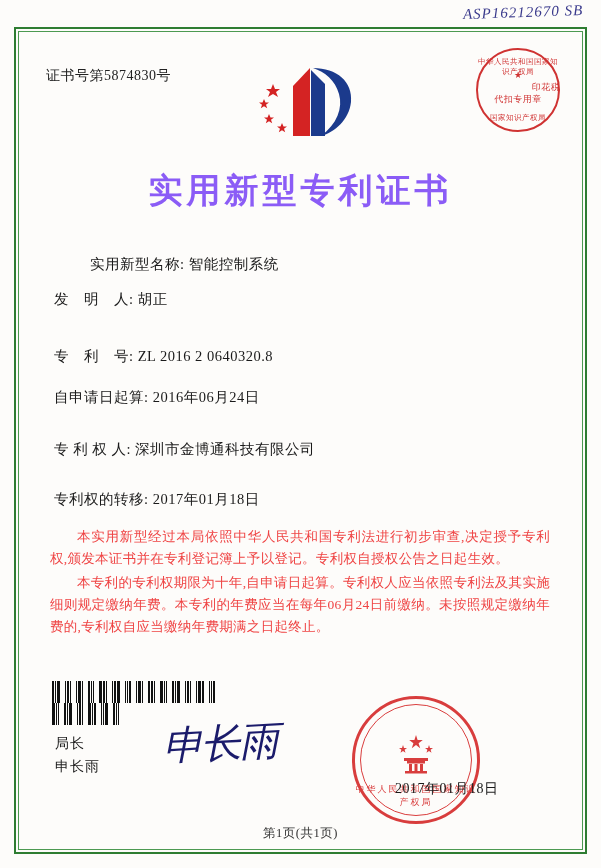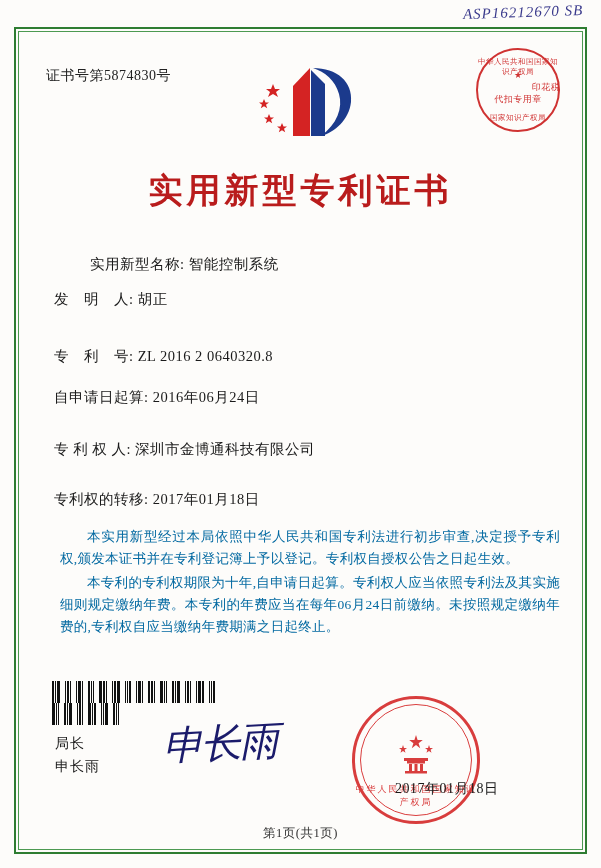--- a/index.html
+++ b/index.html
@@ -104,21 +104,21 @@
   
   .main-title {
     position: absolute;
     left: 0;
     right: 0;
     top: 168px;
     text-align: center;
     font-size: 34px;
     font-weight: bold;
     letter-spacing: 4px;
-    color: #b91c1c;
+    color: #8b5cf6;
     font-family: "Liberation Serif", "DejaVu Serif", serif;
   }
   
   .field {
     position: absolute;
     left: 54px;
     font-size: 14.5px;
     color: #1a1a1a;
     letter-spacing: 0.5px;
     white-space: nowrap;
@@ -131,25 +131,25 @@
   }
   .f1 { top: 255px; margin-left: 36px; }
   .f2 { top: 290px; }
   .f3 { top: 347px; text-align: right; }
   .f4 { top: 388px; }
   .f5 { top: 440px; }
   .f6 { top: 490px; }
   
   .para {
     position: absolute;
-    left: 60px;
+    left: 50px;
     width: 500px;
     font-size: 13.5px;
     line-height: 22px;
-    color: #0369a1;
+    color: #ef4444;
     text-align: justify;
     text-indent: 2em;
     letter-spacing: 0.3px;
   }
   .p1 { top: 526px; }
   .p2 { top: 572px; }
   .p3 { top: 640px; }
   
   .barcode {
     position: absolute;

